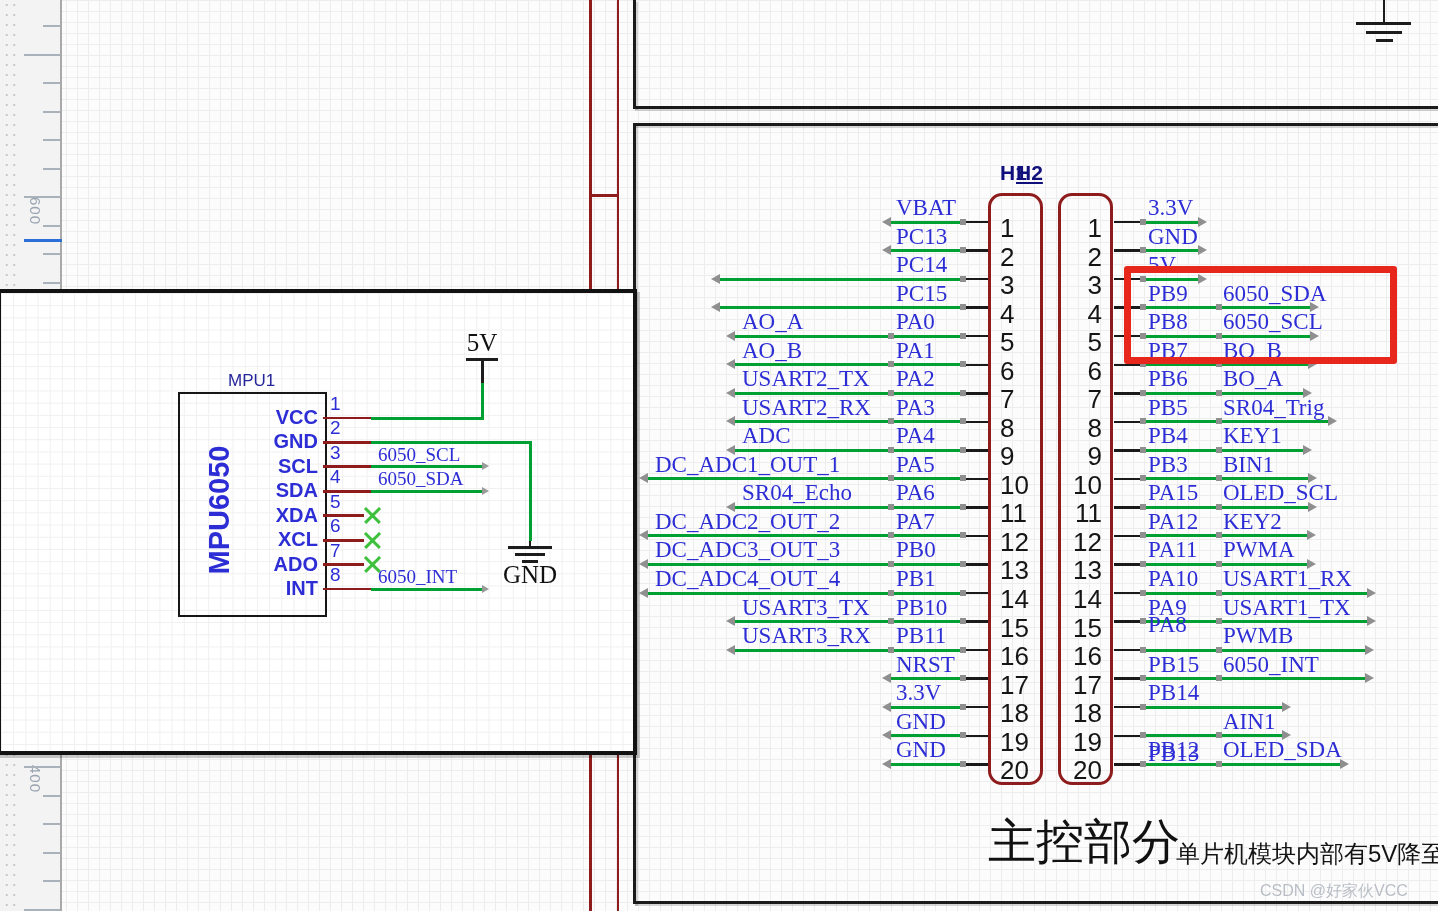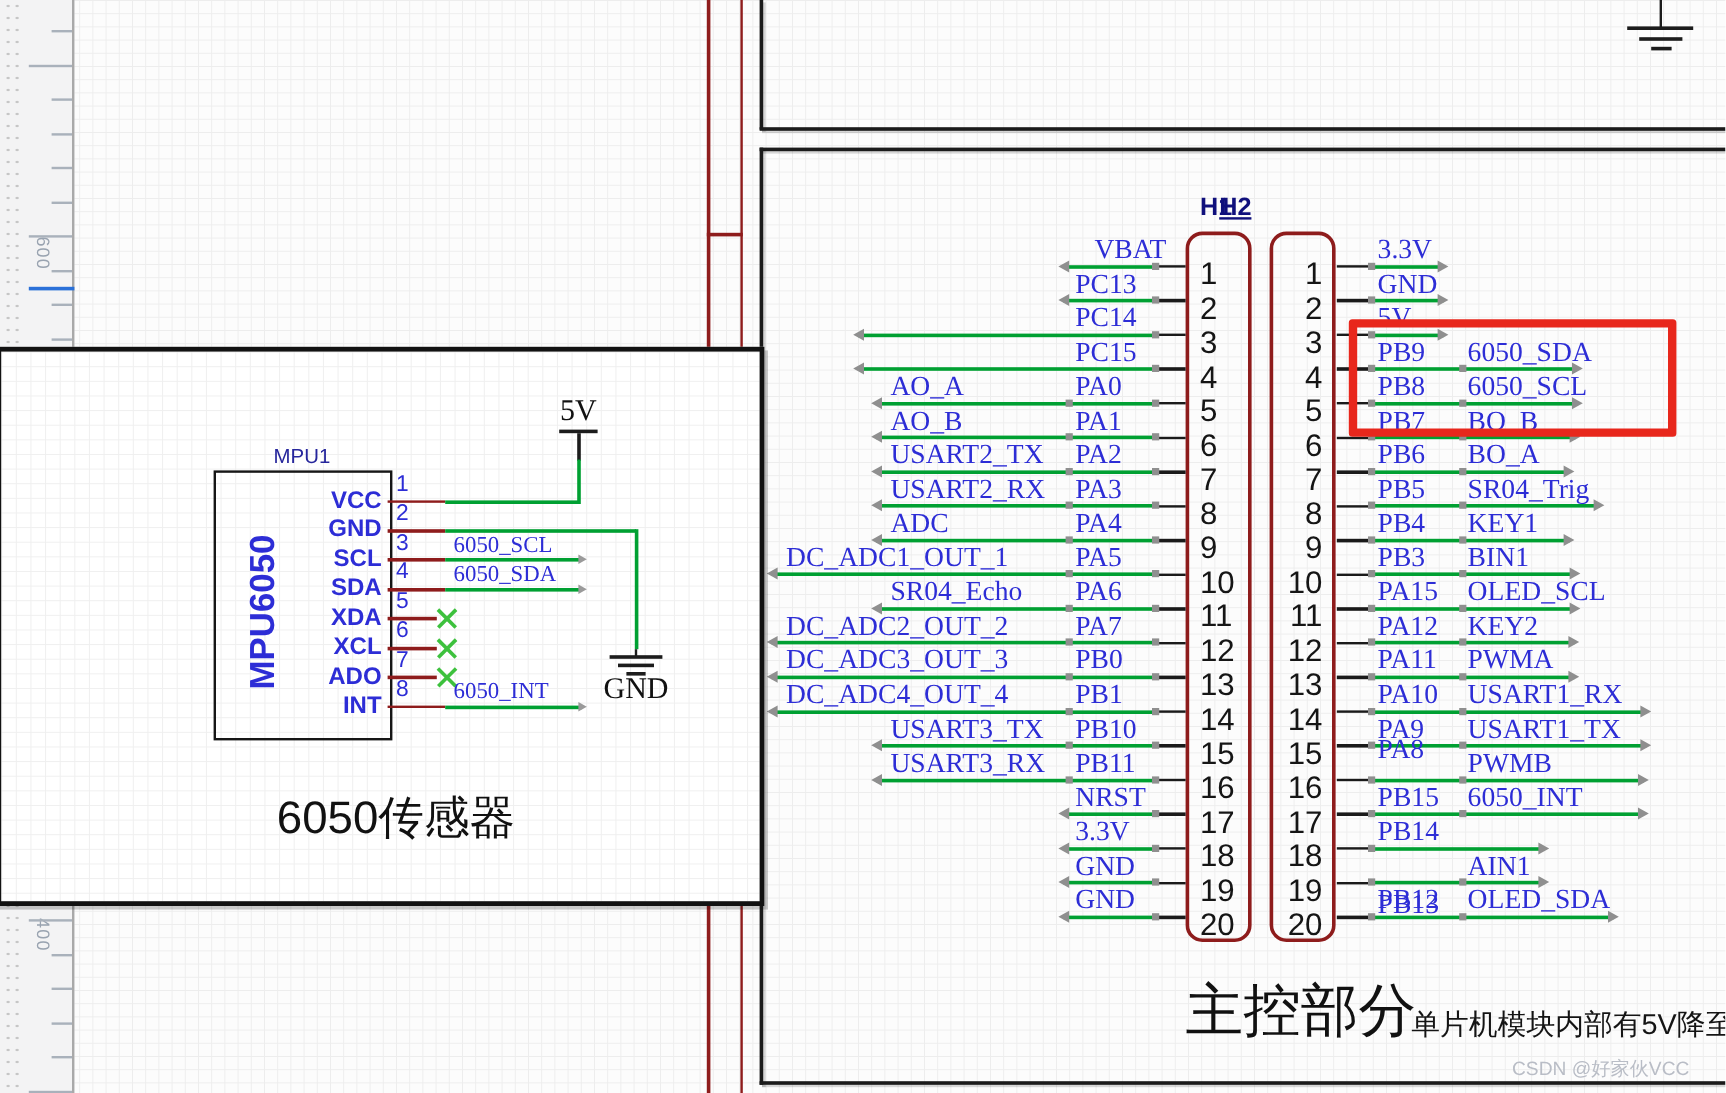--- a/index.html
+++ b/index.html
@@ -151,29 +151,28 @@
   <div class="inset-el gnd-bar" style="left:481px;top:361px;width:2.5px;height:23px"></div>
   <div class="inset-el" style="left:480.5px;top:383px;width:3px;height:37px;background:#00a032"></div>
 
   <div class="inset-el" style="left:528.5px;top:441px;width:3px;height:100px;background:#00a032"></div>
   <div class="inset-el gnd-bar" style="left:528.7px;top:541px;width:2.5px;height:6px"></div>
   <div class="inset-el gnd-bar" style="left:508px;top:546px;width:44px;height:2.5px"></div>
   <div class="inset-el gnd-bar" style="left:515px;top:553px;width:30px;height:2.5px"></div>
   <div class="inset-el gnd-bar" style="left:522px;top:560px;width:16px;height:2.5px"></div>
   <div class="inset-el pwrlbl" style="left:500px;top:561px;width:60px">GND</div>
 
-  <div class="inset-el caption">6050传感器</div>
 <div class="cbody" style="left: 988px; top: 193px; width: 49px; height: 586px;"></div>
     <div class="cdesig" style="left: 1000px; top: 161px; width: 60px; height: 24px;">H1</div>
     <div class="stub" style="left: 963px; top: 220.8px; width: 25px; height: 2.5px;"></div>
     <div class="pinnum" style="left: 1000px; top: 214px; width: 40px; height: 28px; text-align: left;">1</div>
     <div class="wire" style="left: 886px; top: 220.5px; width: 77px; height: 3px; background: rgb(0, 160, 50);"></div>
     <div class="sq" style="left: 960px; top: 218.5px; width: 6px; height: 6px;"></div>
     <div class="arr-l" style="left: 882px; top: 216.5px;"></div>
-    <div class="netlbl" style="left: 896px; top: 196px; height: 23px; margin-left: 16px;">VBAT</div>
+    <div class="netlbl" style="left: 896px; top: 196px; height: 23px;">VBAT</div>
     <div class="stub" style="left: 963px; top: 249.34px; width: 25px; height: 2.5px;"></div>
     <div class="pinnum" style="left: 1000px; top: 242.54px; width: 40px; height: 28px; text-align: left;">2</div>
     <div class="wire" style="left: 886px; top: 249.04px; width: 77px; height: 3px; background: rgb(0, 160, 50);"></div>
     <div class="sq" style="left: 960px; top: 247.04px; width: 6px; height: 6px;"></div>
     <div class="arr-l" style="left: 882px; top: 245.04px;"></div>
     <div class="netlbl" style="left: 896px; top: 224.54px; height: 23px;">PC13</div>
     <div class="stub" style="left: 963px; top: 277.88px; width: 25px; height: 2.5px;"></div>
     <div class="pinnum" style="left: 1000px; top: 271.08px; width: 40px; height: 28px; text-align: left;">3</div>
     <div class="wire" style="left: 715px; top: 277.58px; width: 248px; height: 3px; background: rgb(0, 160, 50);"></div>
     <div class="sq" style="left: 960px; top: 275.58px; width: 6px; height: 6px;"></div>

